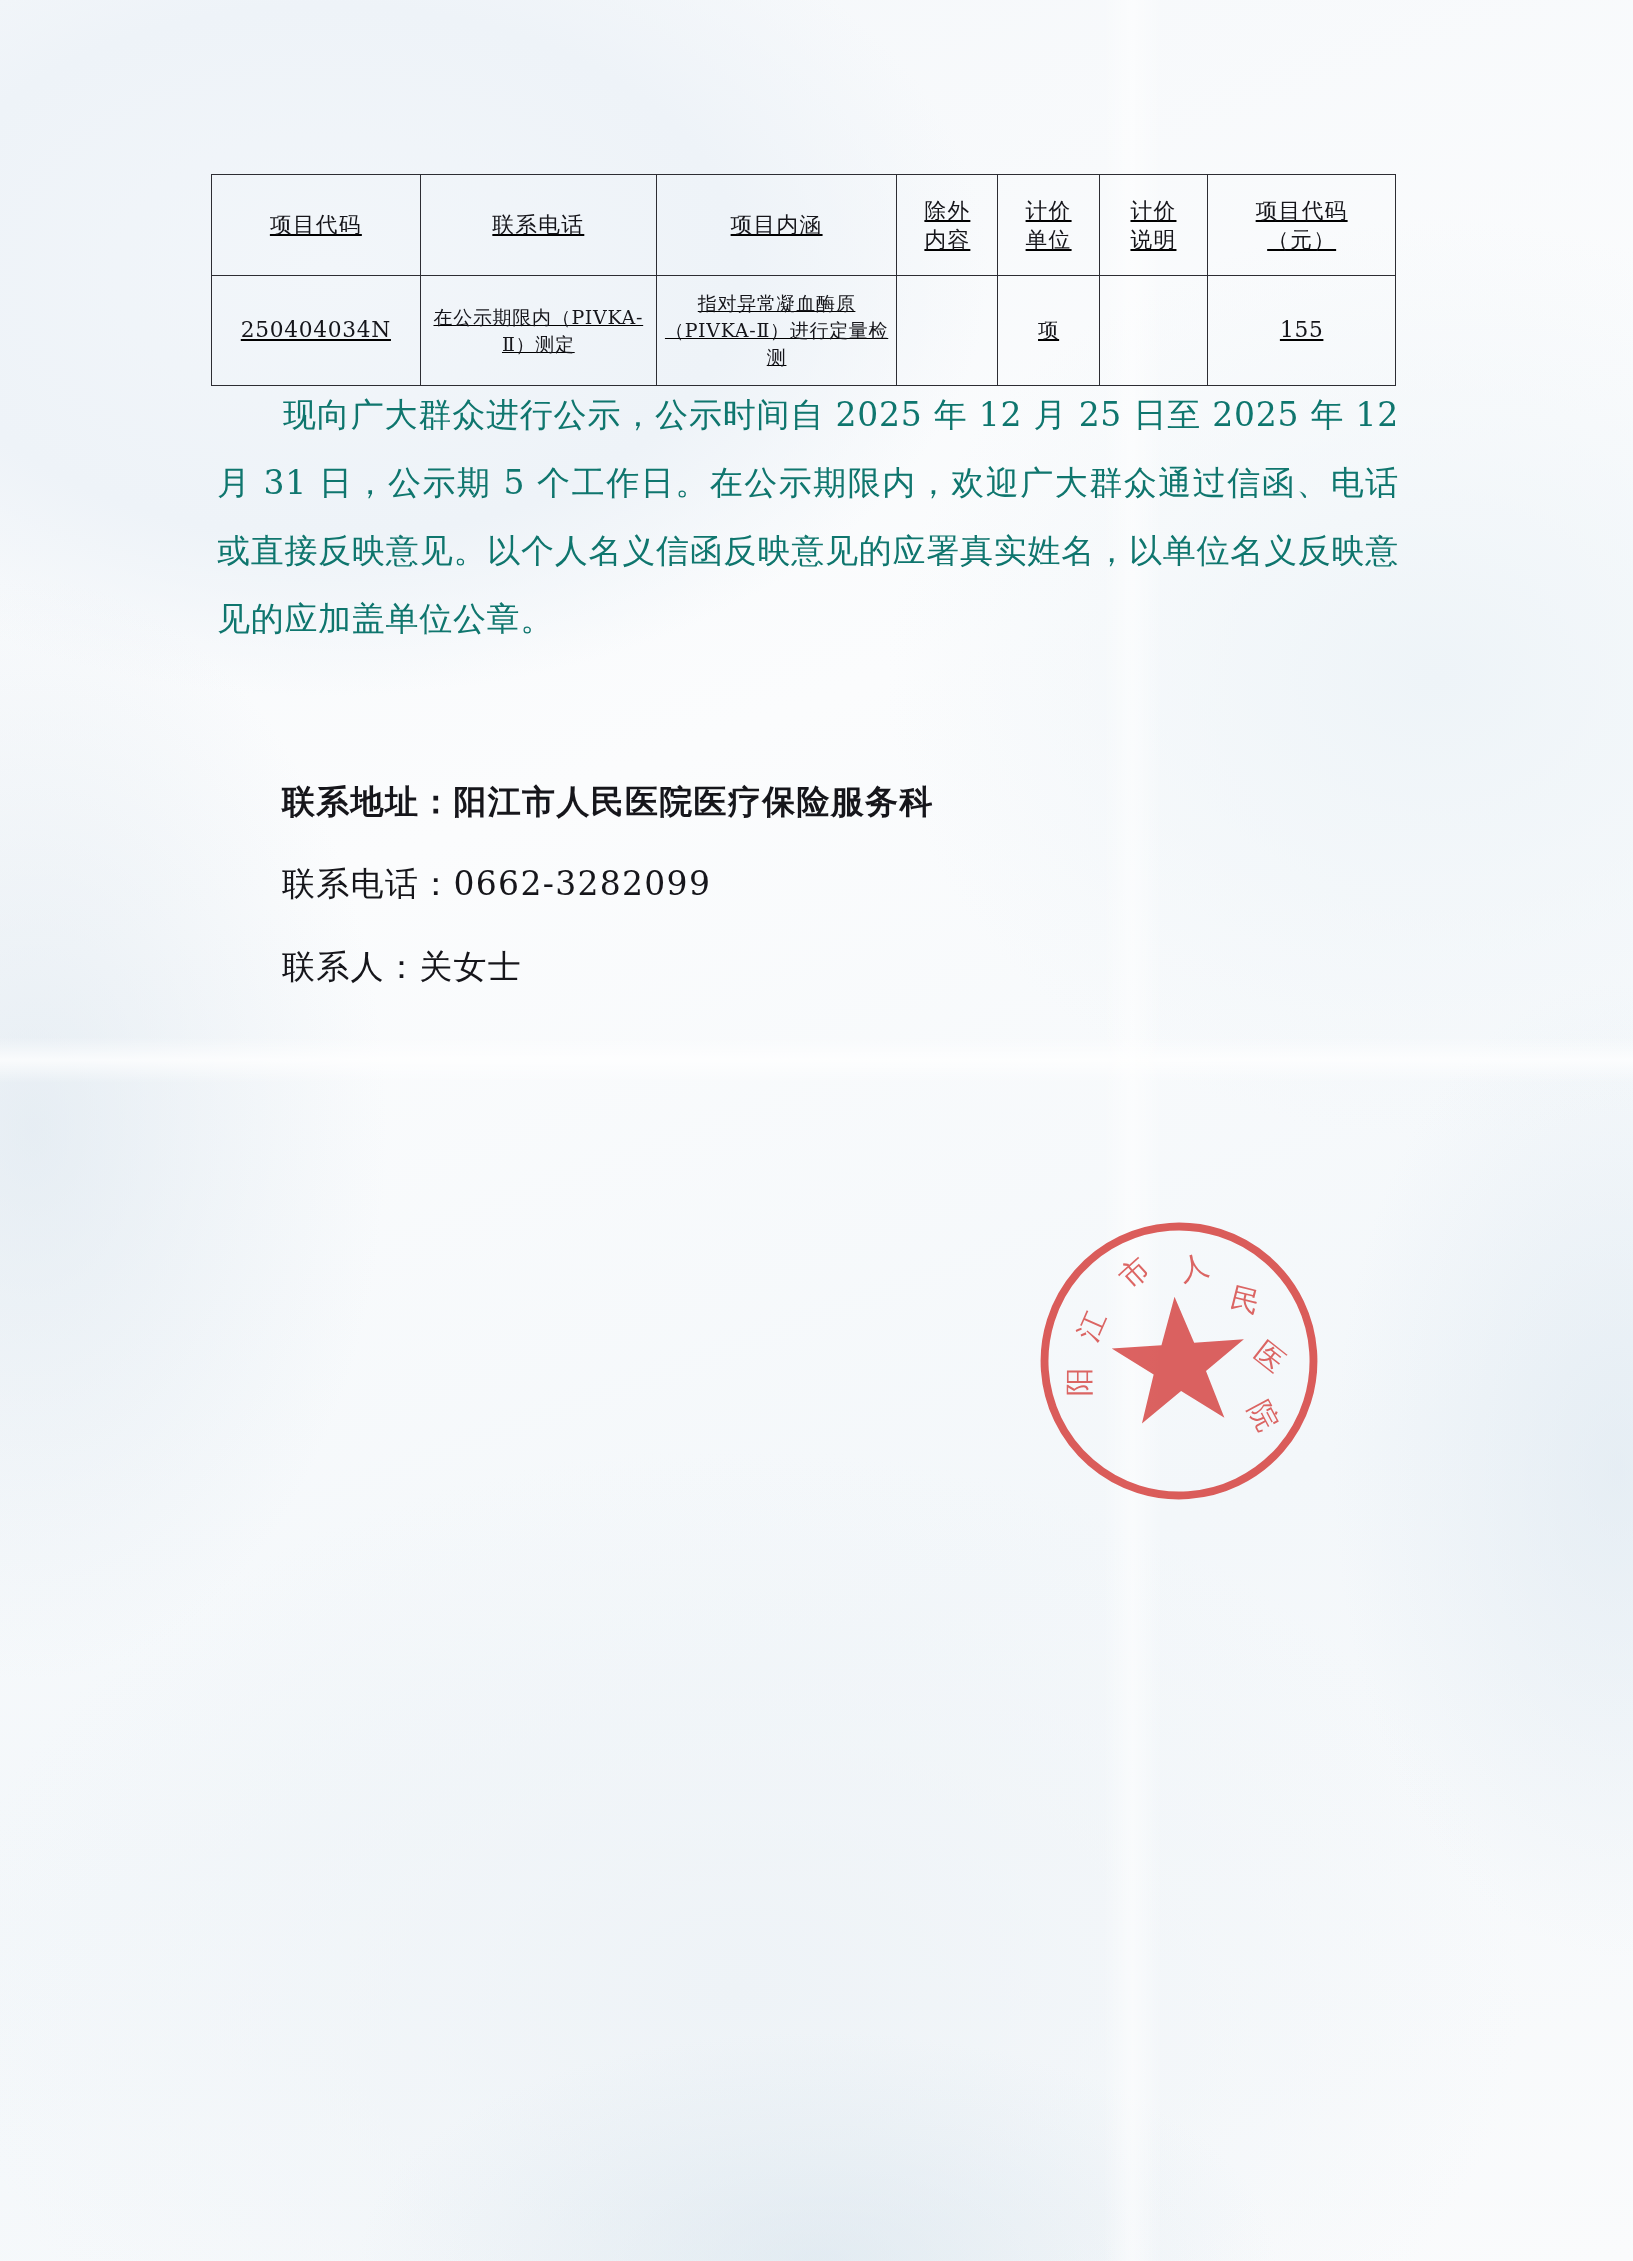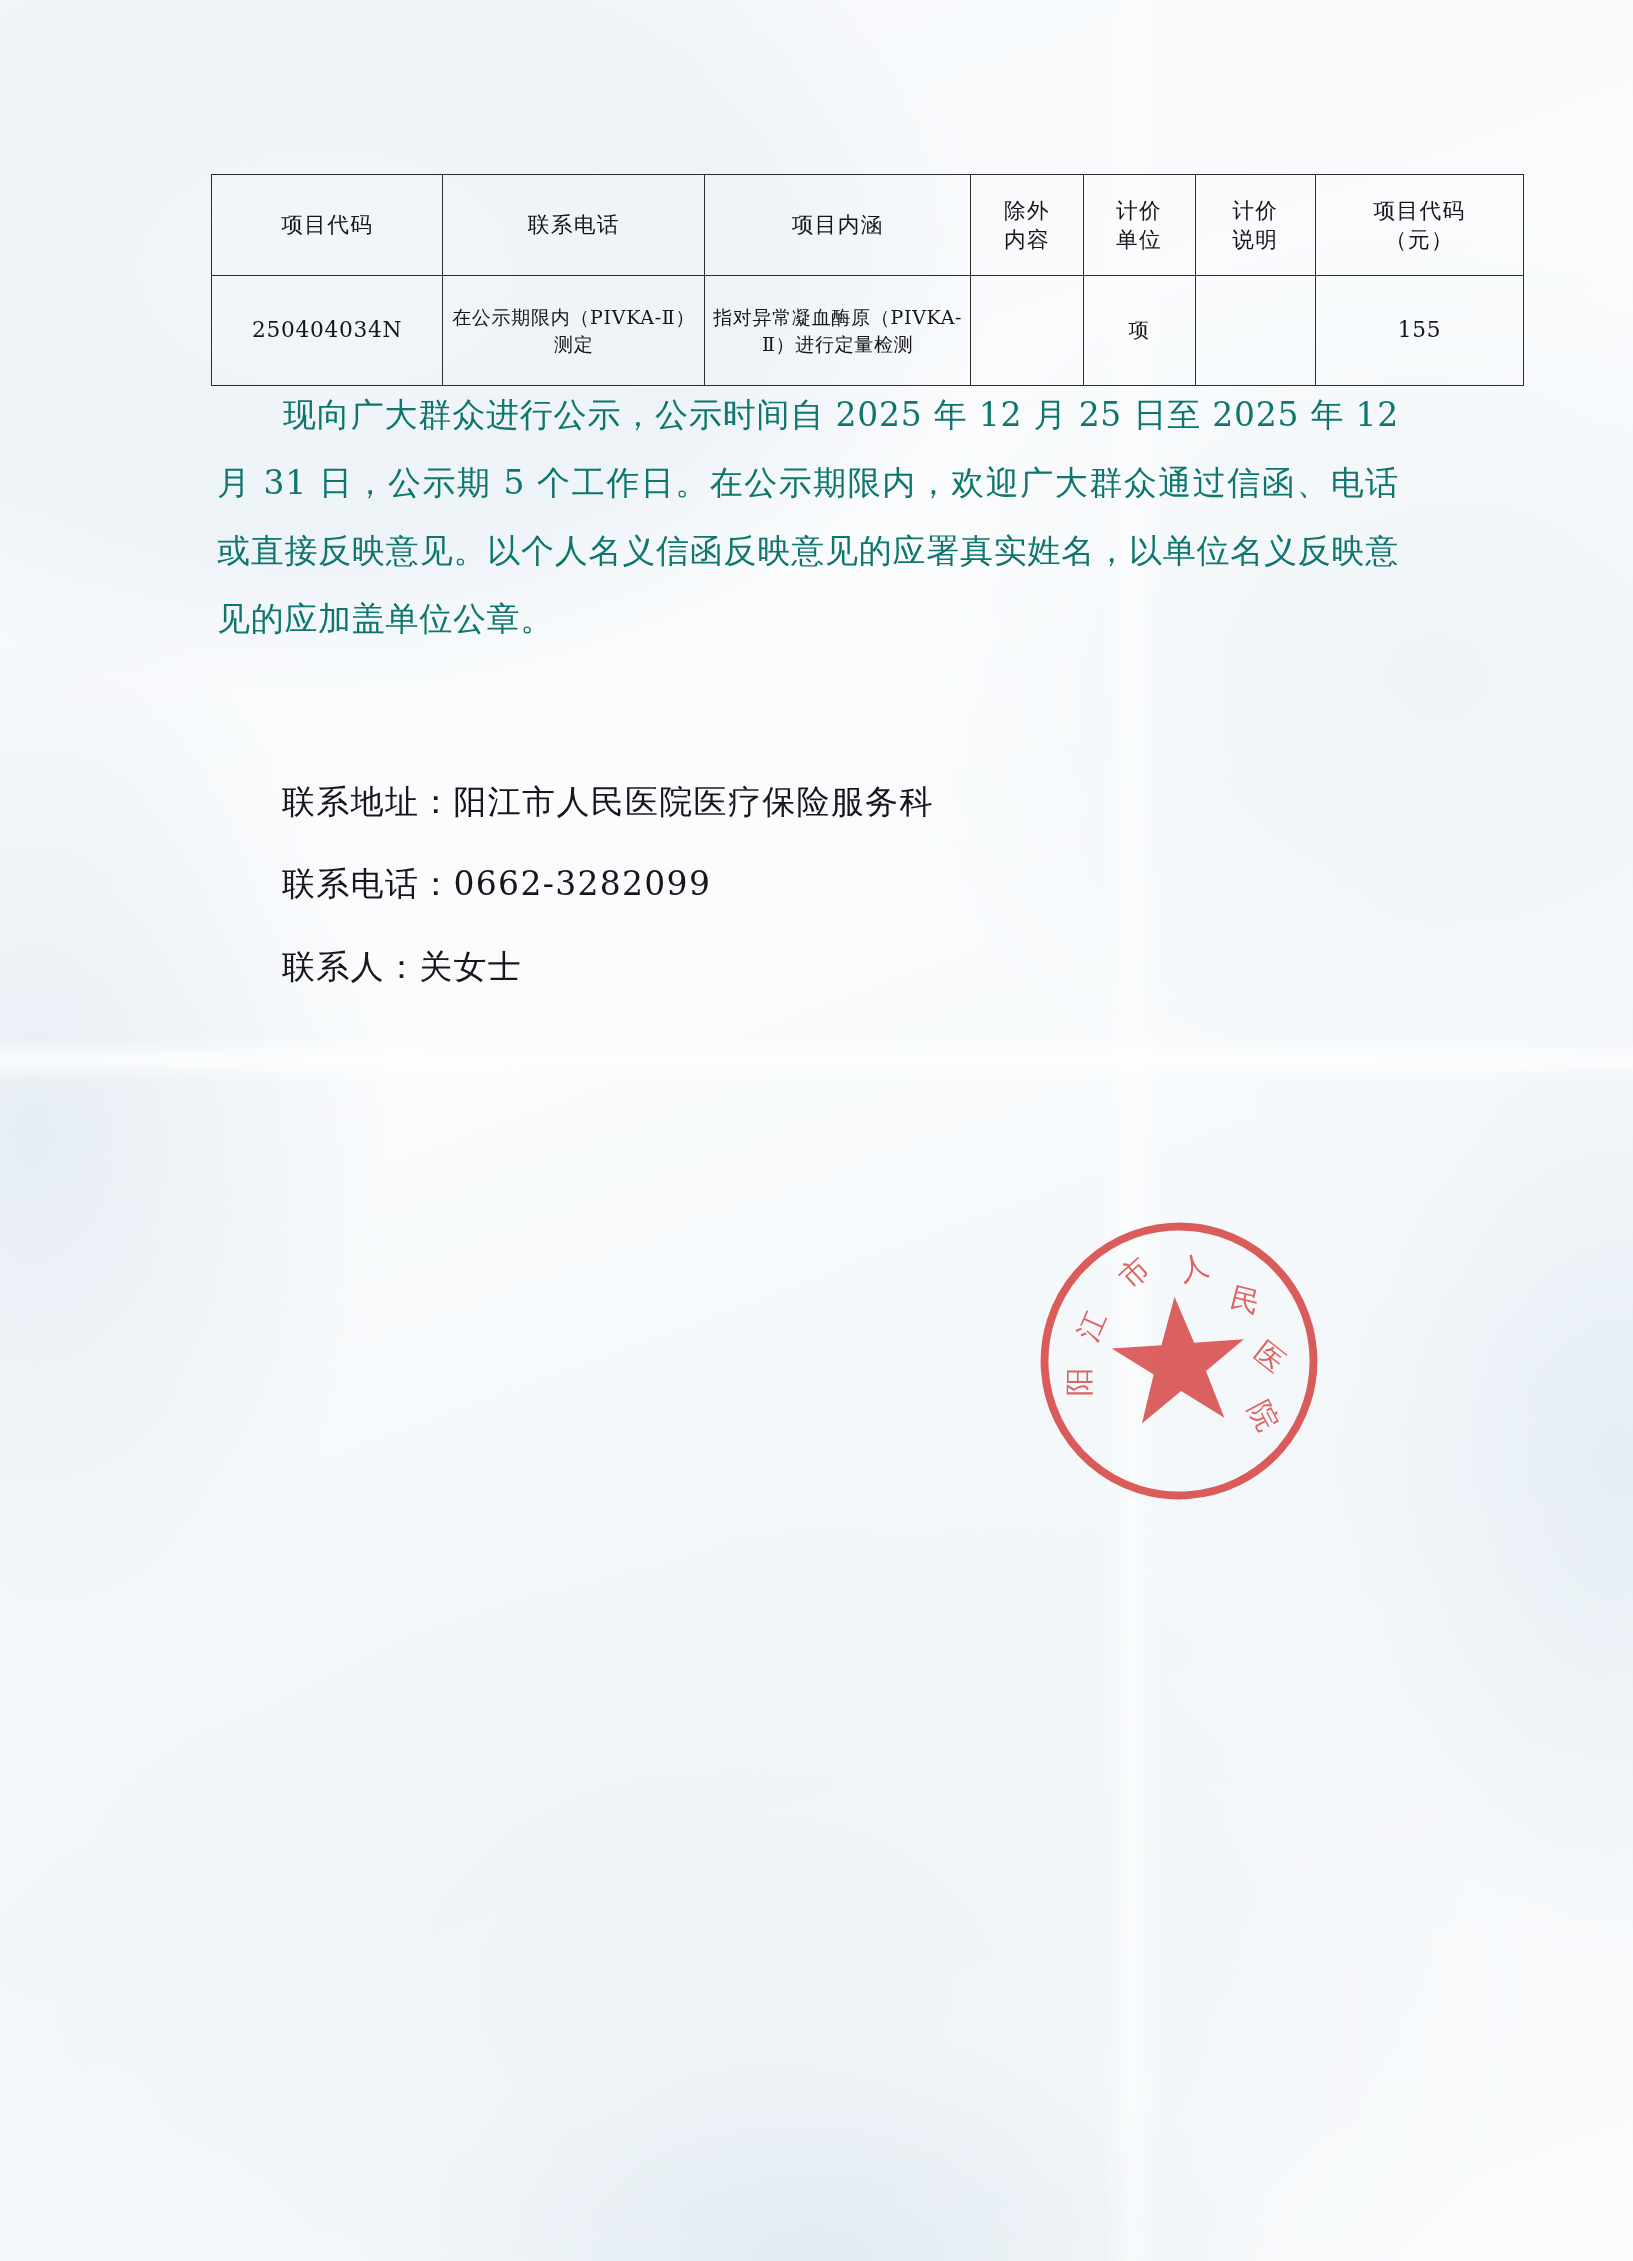--- a/index.html
+++ b/index.html
@@ -50,23 +50,24 @@
   .content {
     position: absolute;
     inset: 0;
   }
 
   
   .price-table {
     position: absolute;
     left: 211px;
     top: 174px;
-    width: 1313px;
+    width: 1185px;
     border-collapse: collapse;
     table-layout: fixed;
+    text-decoration: underline;
   }
   .price-table td, .price-table th {
     border: 1.3px solid #2d2d33;
     text-align: center;
     vertical-align: middle;
     color: #15151a;
     font-family: "DejaVu Serif", "Liberation Serif", serif;
     padding: 0;
   }
   .price-table thead th {
@@ -121,21 +122,21 @@
   }
   .contact-line {
     position: absolute;
     left: 282px;
     font-size: 33px;
     line-height: 1;
     color: #16161b;
     letter-spacing: 1.3px;
     white-space: nowrap;
   }
-  .contact-1 { top: 785px; }
+  .contact-1 { top: 785px; font-weight: bold; }
   .contact-2 { top: 867px; }
   .contact-3 { top: 950px; }
 
   
   .sign-block {
     position: absolute;
     left: 1014px;
     top: 1333px;
     width: 368px;
     text-align: center;

